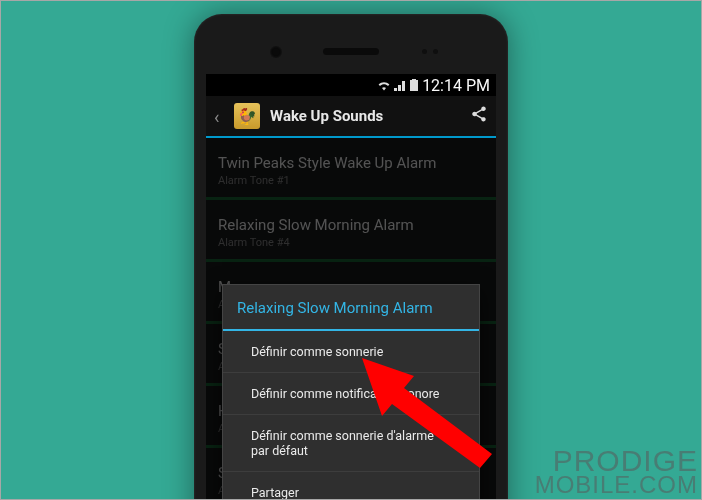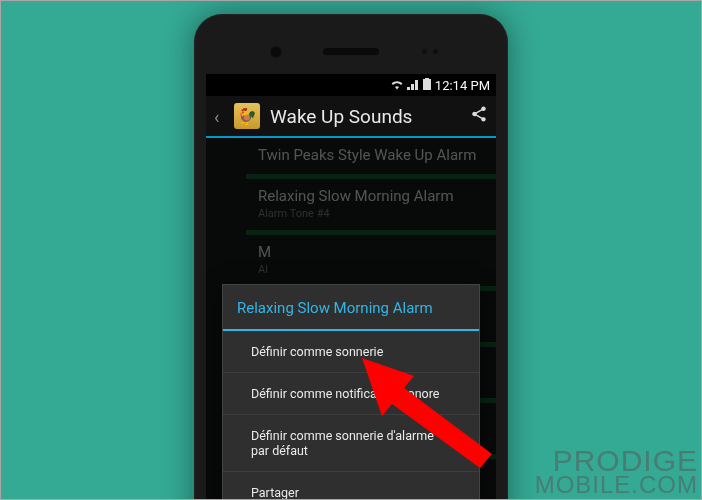--- a/index.html
+++ b/index.html
@@ -62,21 +62,21 @@
 }
 .status-bar {
   height: 22px;
   background: #000;
   display: flex;
   align-items: center;
   justify-content: flex-end;
   padding: 0 6px;
   gap: 4px;
   color: #fafafa;
-  font-size: 13px;
+  font-size: 16px;
 }
 .status-bar .iconset { display: flex; gap: 3px; align-items: center; }
 .app-bar {
   height: 42px;
   background: #111;
   border-bottom: 2px solid #0099cc;
   display: flex;
   align-items: center;
   padding: 0 8px;
   gap: 10px;
@@ -93,37 +93,37 @@
   height: 26px;
   background: linear-gradient(#e6c25a, #c89a2b);
   border-radius: 3px;
   display: flex;
   align-items: center;
   justify-content: center;
   font-size: 16px;
   color: #5b2a00;
 }
 .app-bar .title {
-  font-size: 19px;
+  font-size: 15px;
   color: #e8e8e8;
   flex: 1;
+  font-weight: bold;
 }
 .share { color: #ddd; }
 .list-area {
   position: absolute;
   top: 64px;
   left: 0;
   right: 0;
   bottom: 0;
   background: #141617;
 }
 .list-item {
-  padding: 8px 12px 10px;
-  border-bottom: 5px solid #14532d;
-  margin-left: 40px;
+  padding: 16px 12px 10px;
+  border-bottom: 3px solid #14532d;
 }
 .list-item .t1 {
   color: #c5c5c5;
   font-size: 15px;
 }
 .list-item .t2 {
   color: #6f6f6f;
   font-size: 11px;
   margin-top: 2px;
 }
@@ -221,20 +221,21 @@
       <span class="share">
         <svg width="18" height="18" viewBox="0 0 24 24">
             <path fill="#ddd" d="M18 16c-.8 0-1.5.3-2 .8l-7-4.1c0-.2.1-.5.1-.7s0-.5-.1-.7l7-4.1c.5.5 1.2.8 2 .8 1.7 0 3-1.3 3-3S19.7 2 18 2s-3 1.3-3 3c0 .2 0 .5.1.7l-7 4.1C7.5 9.3 6.8 9 6 9c-1.7 0-3 1.3-3 3s1.3 3 3 3c.8 0 1.5-.3 2-.8l7 4.1c0 .2-.1.4-.1.7 0 1.6 1.3 3 3 3s3-1.3 3-3-1.3-3-3-3z"></path>
           </svg>
       </span>
     </div>
 
     <div class="list-area">
       <div class="list-item">
         <div class="t1">Twin Peaks Style Wake Up Alarm</div>
+        <div class="t2">Alarm Tone #1</div>
       </div>
       <div class="list-item">
         <div class="t1">Relaxing Slow Morning Alarm</div>
         <div class="t2">Alarm Tone #4</div>
       </div>
       <div class="list-item">
         <div class="t1">M</div>
         <div class="t2">Al</div>
       </div>
       <div class="list-item">

